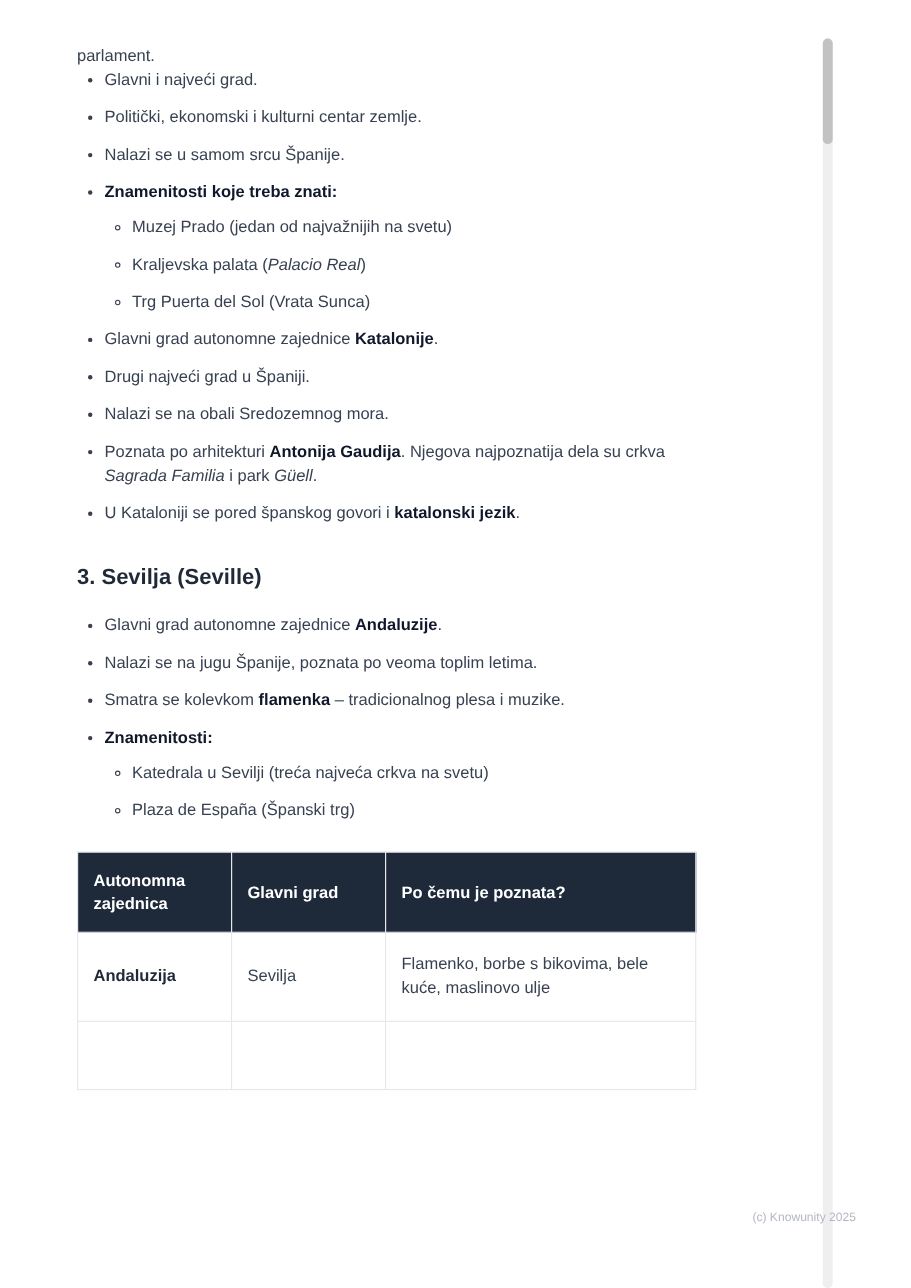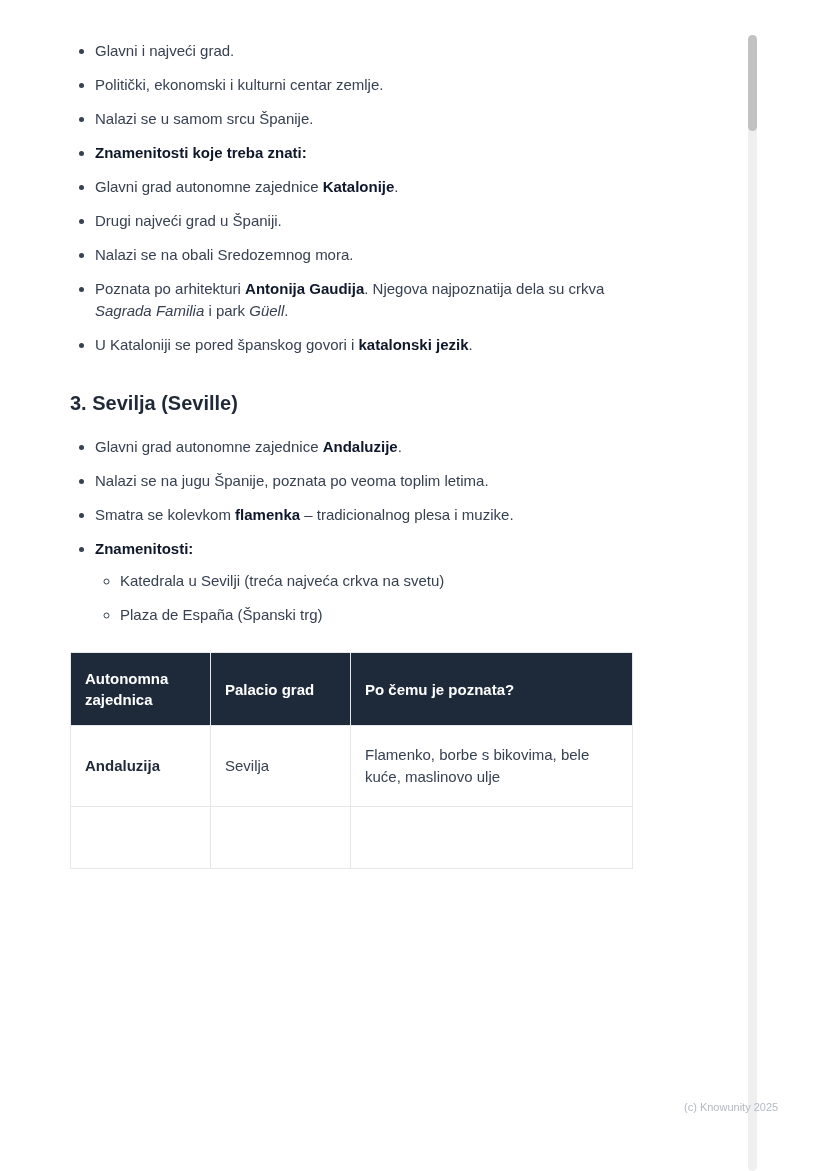--- a/index.html
+++ b/index.html
@@ -42,27 +42,32 @@
   .scrollbar-track {
     position: absolute; left: 748px; top: 35px; width: 9px; height: 1136px;
     background: #efefef; border-radius: 5px; z-index: 4;
   }
   .scrollbar-thumb { width: 9px; height: 96px; background: #c2c2c2; border-radius: 5px; }
 </style>
 </head>
 <body>
 
 <div class="doc">
+  <p class="intro">parlament.</p>
 
   <section>
     <ul class="list">
         <li><span>Glavni i najveći grad.</span></li>
         <li><span>Politički, ekonomski i kulturni centar zemlje.</span></li>
         <li><span>Nalazi se u samom srcu Španije.</span></li>
-        <li><span class="b">Znamenitosti koje treba znati:</span></li>
+        <li><span class="b">Znamenitosti koje treba znati:</span><ul class="sublist">
+            <li><span>Muzej Prado (jedan od najvažnijih na svetu)</span></li>
+            <li><span>Kraljevska palata (</span><span class="i">Palacio Real</span><span>)</span></li>
+            <li><span>Trg Puerta del Sol (Vrata Sunca)</span></li>
+          </ul></li>
       </ul>
   </section>
 
   <section>
     <ul class="list">
         <li><span>Glavni grad autonomne zajednice </span><span class="b">Katalonije</span><span>.</span></li>
         <li><span>Drugi najveći grad u Španiji.</span></li>
         <li><span>Nalazi se na obali Sredozemnog mora.</span></li>
         <li><span>Poznata po arhitekturi </span><span class="b">Antonija Gaudija</span><span>. Njegova najpoznatija dela su crkva </span><span class="i">Sagrada Familia</span><span> i park </span><span class="i">Güell</span><span>.</span></li>
         <li><span>U Kataloniji se pored španskog govori i </span><span class="b">katalonski jezik</span><span>.</span></li>
@@ -85,21 +90,21 @@
   <section>
     <table class="regions-table">
       <colgroup>
         <col style="width:140px">
         <col style="width:140px">
         <col style="width:282px">
       </colgroup>
       <thead>
         <tr>
           <th>Autonomna zajednica</th>
-          <th>Palacio grad</th>
+          <th>Glavni grad</th>
           <th>Po čemu je poznata?</th>
         </tr>
       </thead>
       <tbody id="table-body">
           <tr>
             <td>Andaluzija</td>
             <td>Sevilja</td>
             <td>Flamenko, borbe s bikovima, bele kuće, maslinovo ulje</td>
           </tr>
         </tbody>

